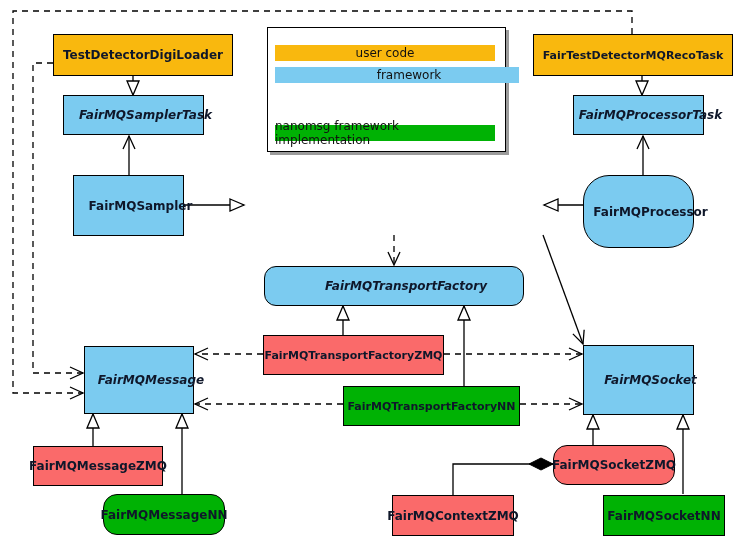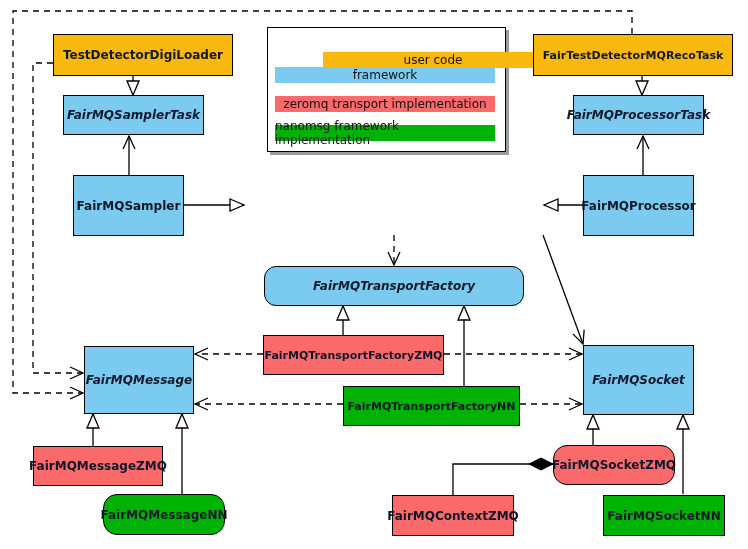--- a/index.html
+++ b/index.html
@@ -3,31 +3,31 @@
 <meta charset="utf-8">
 <style>
   html,body{margin:0;padding:0;background:#fff;}
   #canvas{position:relative;width:748px;height:549px;background:#ffffff;overflow:hidden;
           font-family:"DejaVu Sans",sans-serif;}
   #edges{position:absolute;left:0;top:0;width:748px;height:549px;}
   .node{position:absolute;box-sizing:border-box;border:1.4px solid #000;
         display:flex;align-items:center;justify-content:center;text-align:center;
         font-weight:bold;font-size:12px;color:#0f172a;white-space:nowrap;z-index:2;}
   .user{background:#F9B80E;}
-  .fw{background:#7BCBF0;}
+  .fw{background:#7BCBF0;padding-left:24px;}
   .zmq{background:#FA6A6A;}
   .nn{background:#00B204;}
   .abstract{font-style:italic;}
   .tight{font-size:11px;}
   .legend{position:absolute;left:267px;top:27px;width:239px;height:125px;
           box-sizing:border-box;border:1.5px solid #000;background:#fff;
           box-shadow:3px 3px 0 #9b9b9b;z-index:2;}
   .lbar{position:absolute;left:7px;width:220px;height:16px;display:flex;
         align-items:center;justify-content:center;font-size:12px;color:#111;}
-  .lbar.b1{top:24px;margin-left:48px;}
+  .lbar.b1{top:17px;}
   .lbar.b2{top:39px;}
   .lbar.b3{top:68px;}
   .lbar.b4{top:97px;}
 </style>
 </head>
 <body>
 
 <div id="canvas">
 
   <svg id="edges" width="748" height="549" viewBox="0 0 748 549" xmlns="http://www.w3.org/2000/svg">
@@ -69,40 +69,37 @@
     <polyline points="453,495 453,464 553,464" fill="none" stroke="#000" stroke-width="1.3" marker-end="url(#dia)"></polyline>
   </svg>
 
   <div class="legend">
     <div class="lbar b1 user">
       <span>user code</span>
     </div>
     <div class="lbar b2 fw">
       <span>framework</span>
     </div>
-    <div class="lbar b3 zmq">
-      <span>zeromq transport implementation</span>
-    </div>
     <div class="lbar b4 nn">
       <span>nanomsg framework implementation</span>
     </div>
   </div>
 
   <div class="node user" style="left:53px;top:34px;width:180px;height:42px;">TestDetectorDigiLoader</div>
 
   <div class="node user tight" style="left:533px;top:34px;width:200px;height:42px;">FairTestDetectorMQRecoTask</div>
 
   <div class="node fw abstract" style="left:63px;top:95px;width:141px;height:40px;">FairMQSamplerTask</div>
 
   <div class="node fw abstract" style="left:573px;top:95px;width:131px;height:40px;">FairMQProcessorTask</div>
 
   <div class="node fw" style="left:73px;top:175px;width:111px;height:61px;">FairMQSampler</div>
 
 
-  <div class="node fw" style="left:583px;top:175px;width:111px;height:61px;">FairMQProcessor</div>
+  <div class="node fw" style="left:583px;top:175px;width:111px;height:73px;border-radius:26px;">FairMQProcessor</div>
 
   <div class="node fw abstract" style="left:264px;top:266px;width:260px;height:40px;border-radius:12px;">FairMQTransportFactory</div>
 
   <div class="node zmq tight" style="left:263px;top:335px;width:181px;height:40px;">FairMQTransportFactoryZMQ</div>
 
   <div class="node nn tight" style="left:343px;top:386px;width:177px;height:40px;">FairMQTransportFactoryNN</div>
 
   <div class="node fw abstract" style="left:84px;top:346px;width:110px;height:68px;">FairMQMessage</div>
 
   <div class="node fw abstract" style="left:583px;top:345px;width:111px;height:70px;">FairMQSocket</div>

